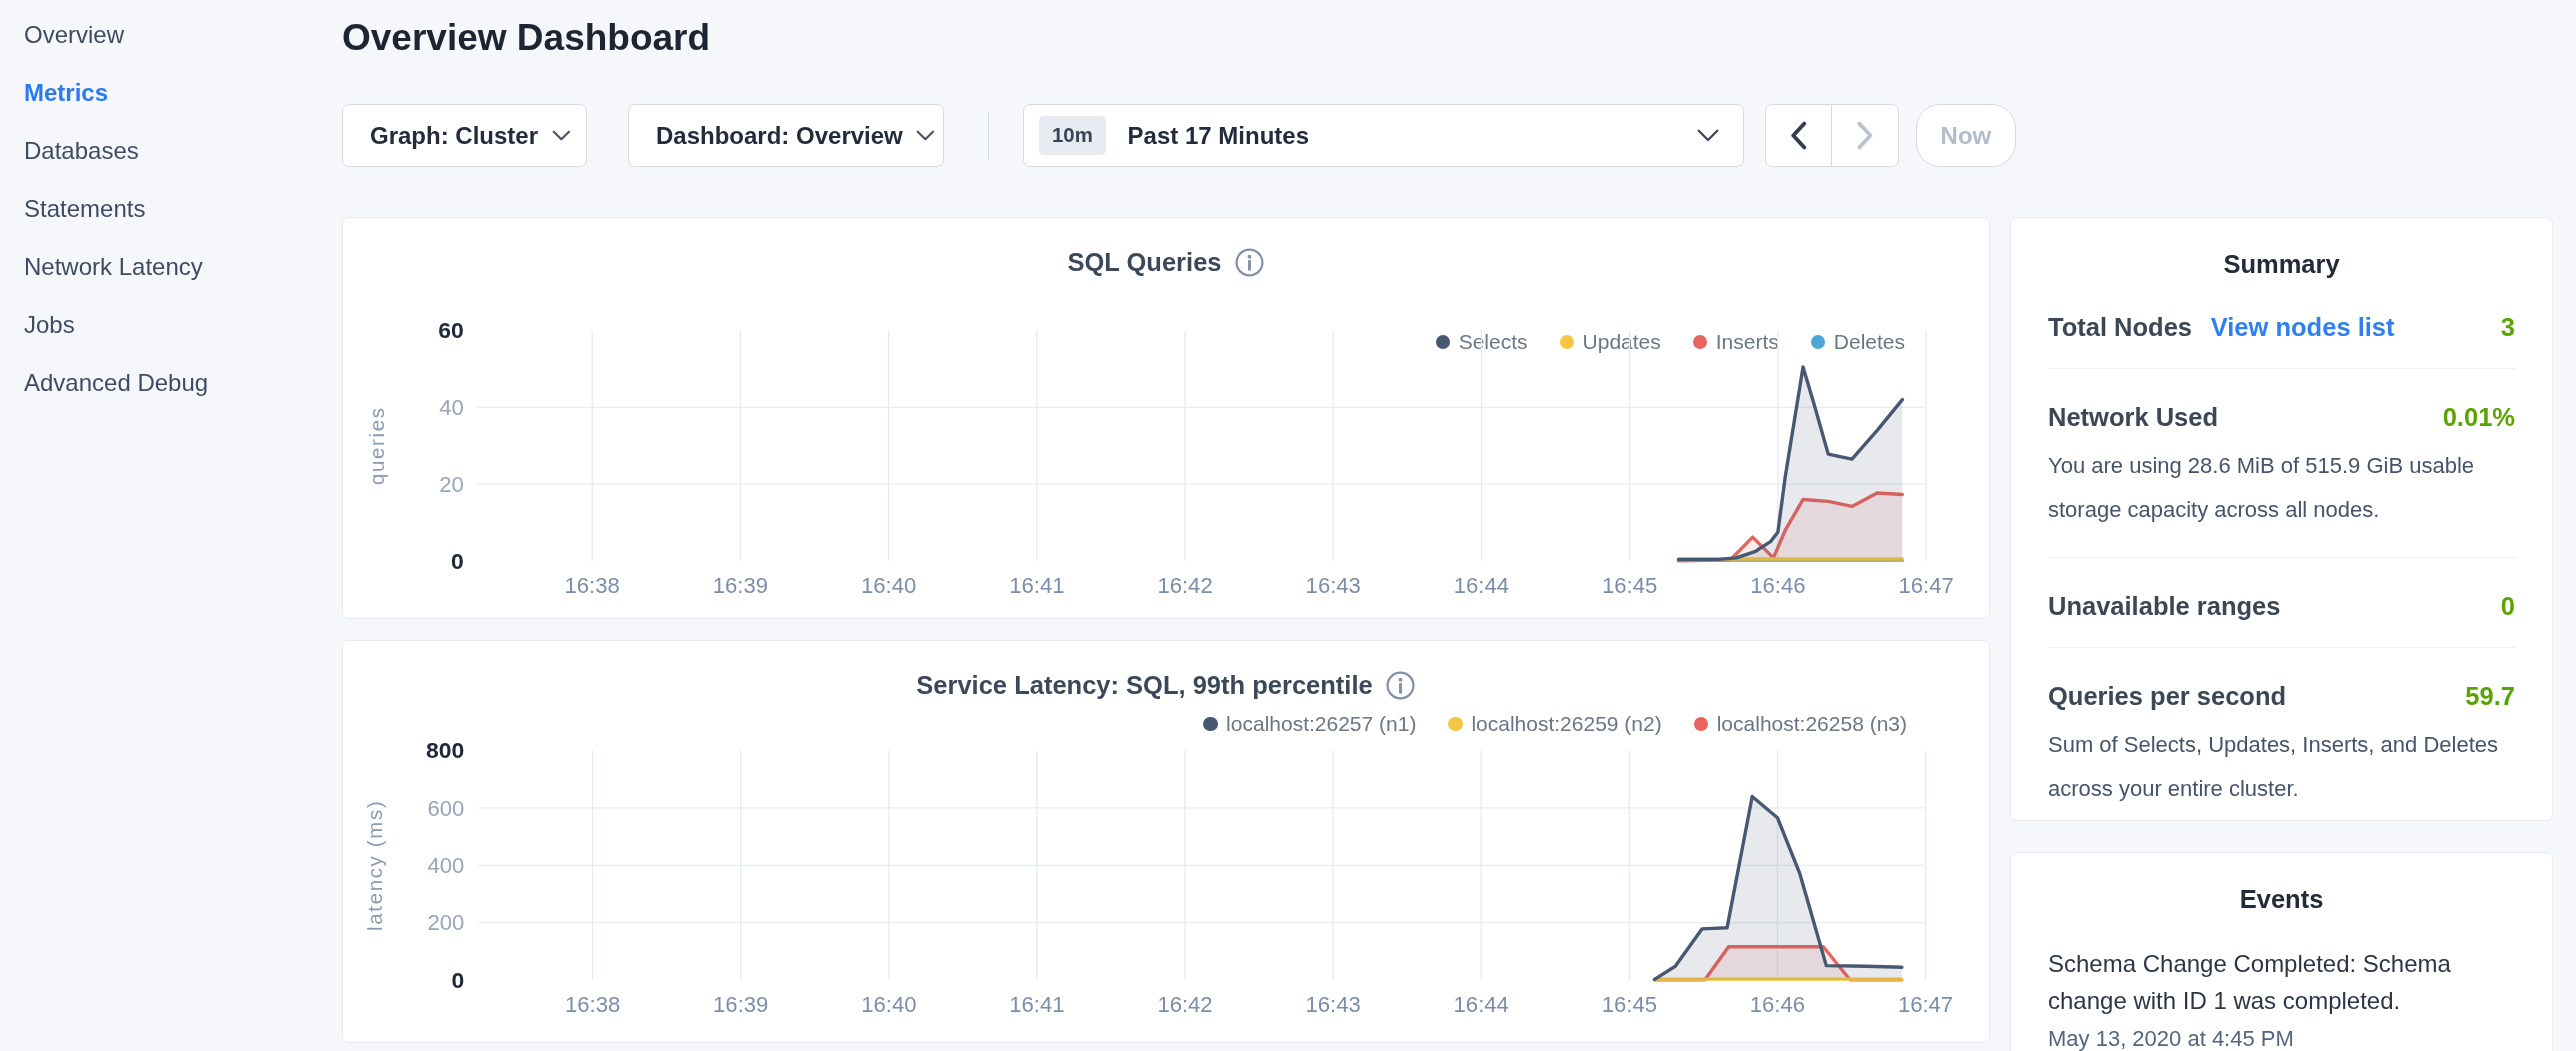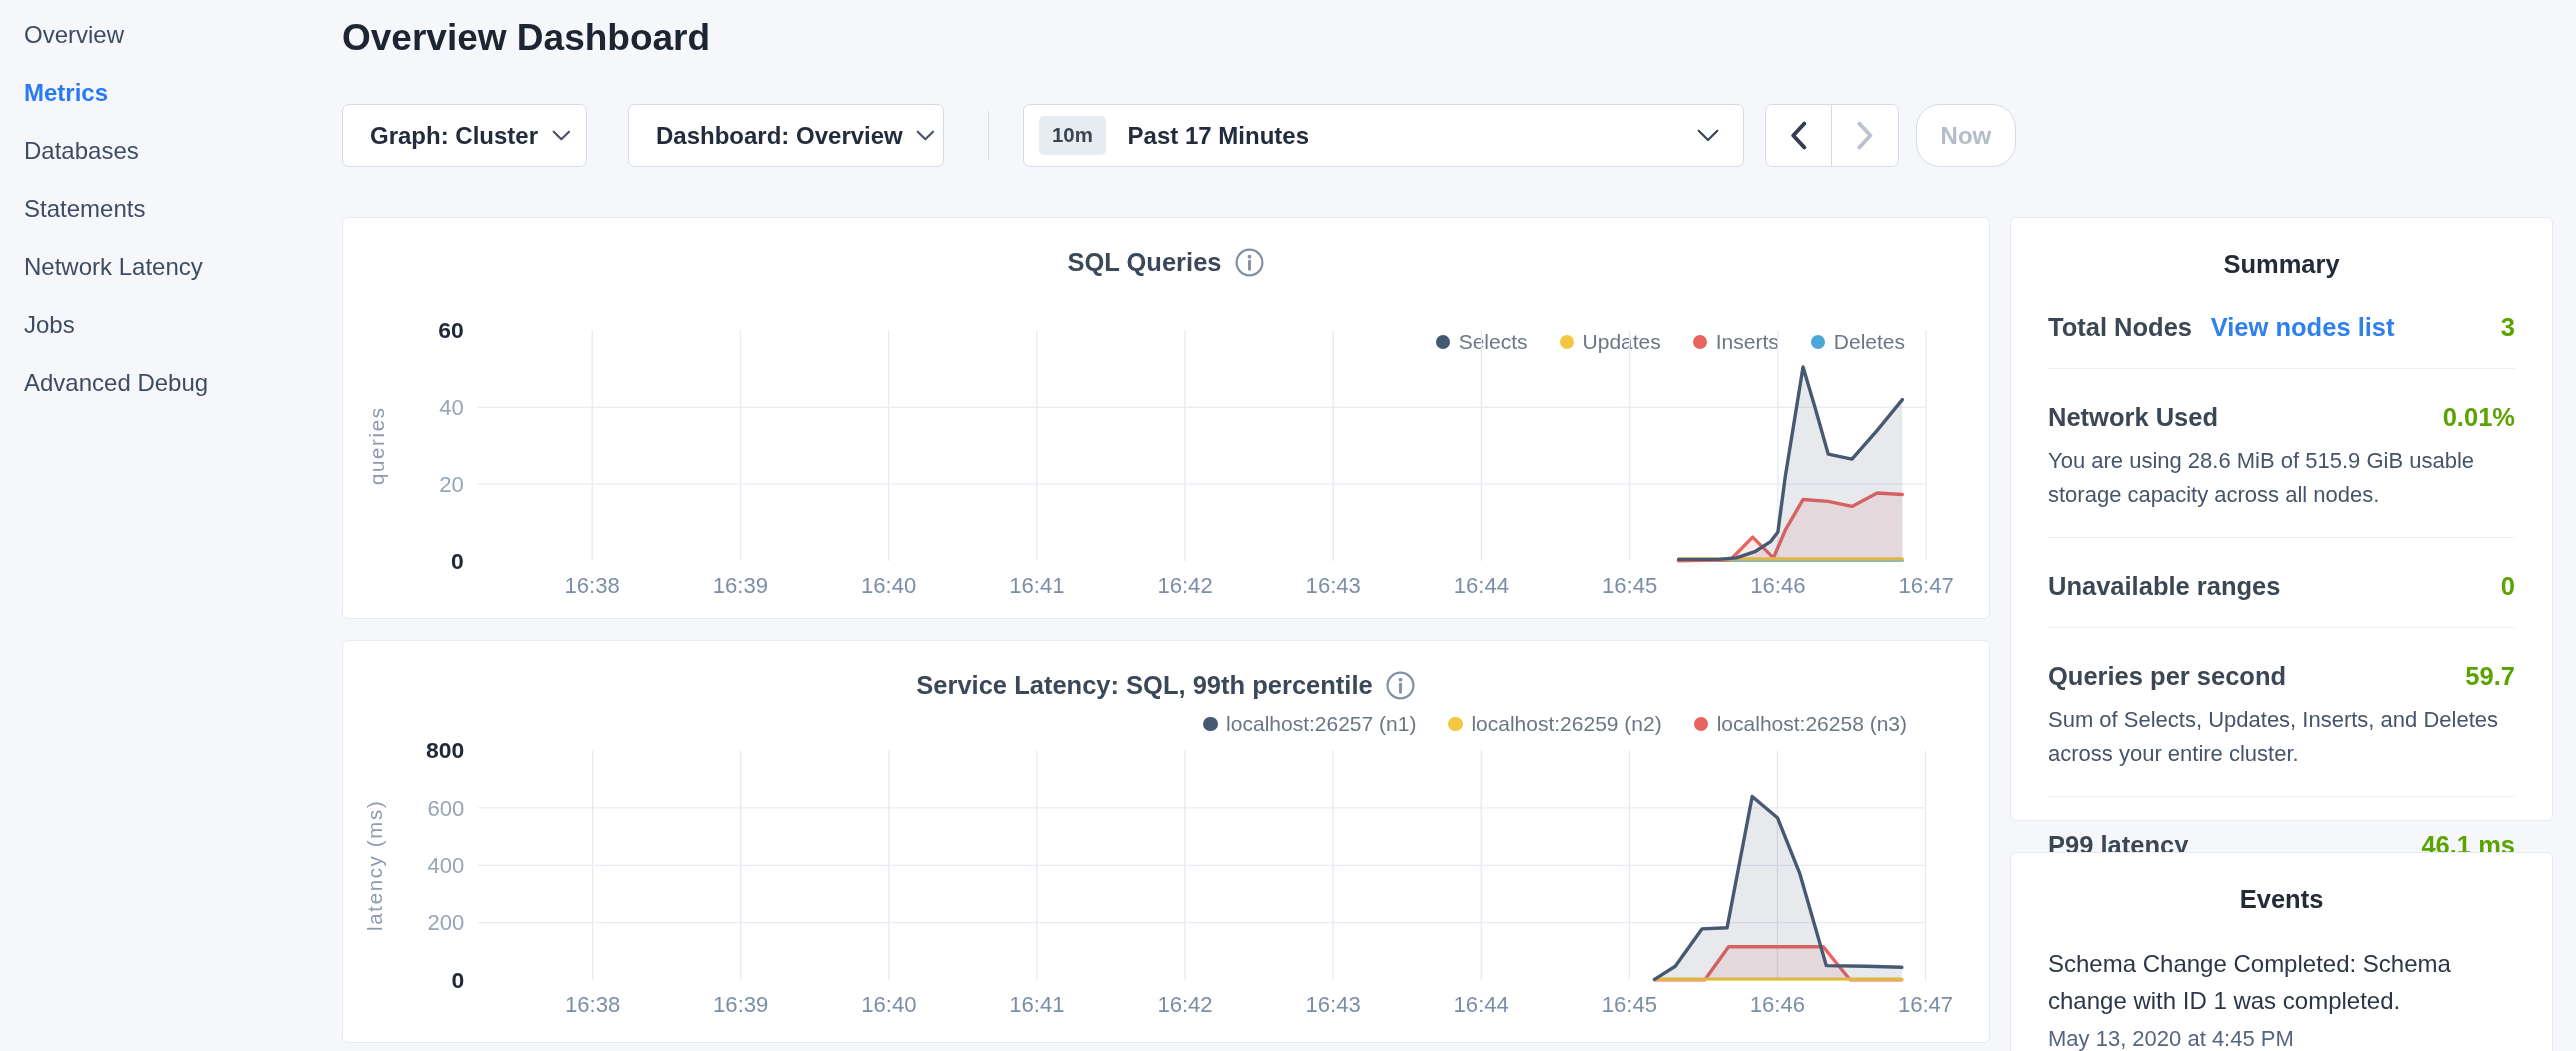--- a/index.html
+++ b/index.html
@@ -50,21 +50,21 @@
   .xtick{fill:#7b8ea8;font-size:26px;}
   .ylabel{fill:#8d9bb0;font-size:24px;letter-spacing:2px;}
 
   
   .panel-title{margin:32px 0 0 0;text-align:center;font-size:25.5px;font-weight:bold;color:#242b38;}
   .srow{margin-top:34px;}
   .srow-top{display:flex;align-items:baseline;}
   .slabel{font-size:25.5px;font-weight:bold;color:#3b4754;}
   .slink{font-size:25.5px;font-weight:bold;color:#2f80ed;margin-left:18.7px;text-decoration:none;cursor:pointer;}
   .sval{margin-left:auto;font-size:25.5px;font-weight:bold;color:#5ba300;white-space:nowrap;}
-  .sdesc{margin-top:12px;font-size:22px;line-height:34px;color:#46546a;}
+  .sdesc{margin-top:12px;font-size:22px;line-height:44px;color:#46546a;}
   .sdivider{border:none;border-top:0.9px solid #eceff4;margin:25.5px 0 0 0;}
   .event-msg{margin-top:31px;font-size:24px;line-height:37px;color:#2c3646;}
   .event-time{margin-top:6.8px;font-size:22px;color:#55657f;}
 </style>
 </head>
 <body>
 
 <div class="page">
 
   <nav class="sidebar">

